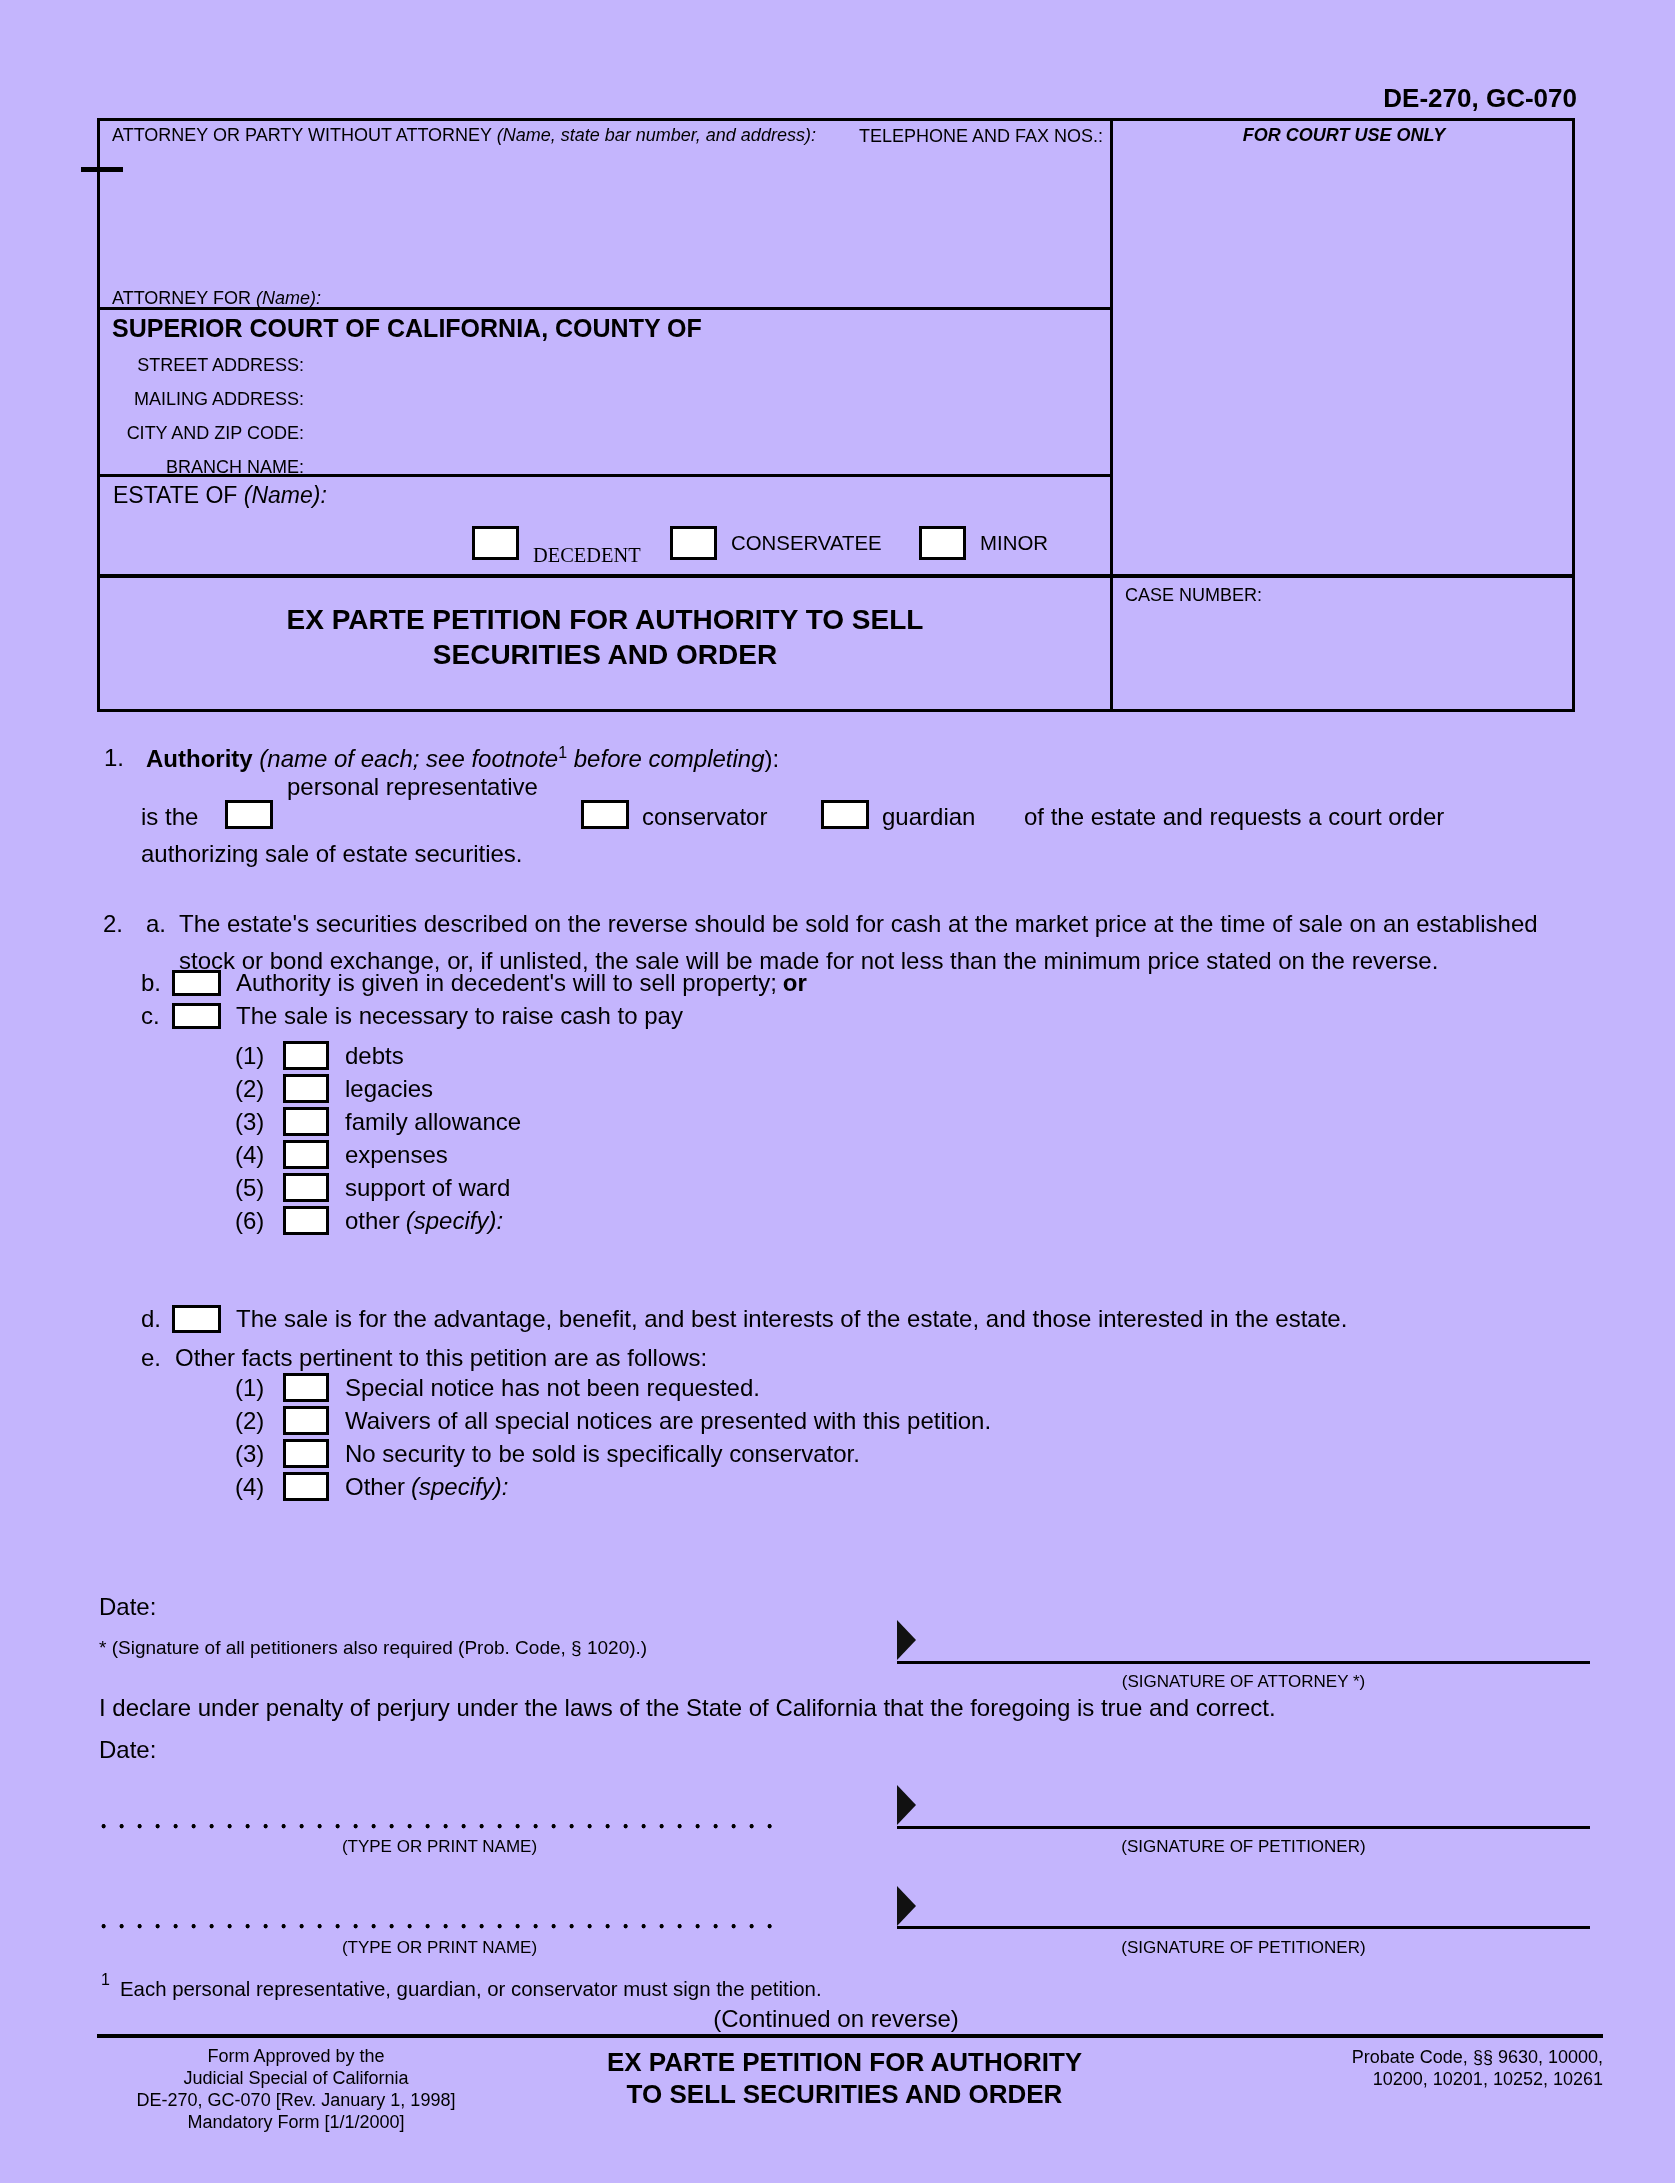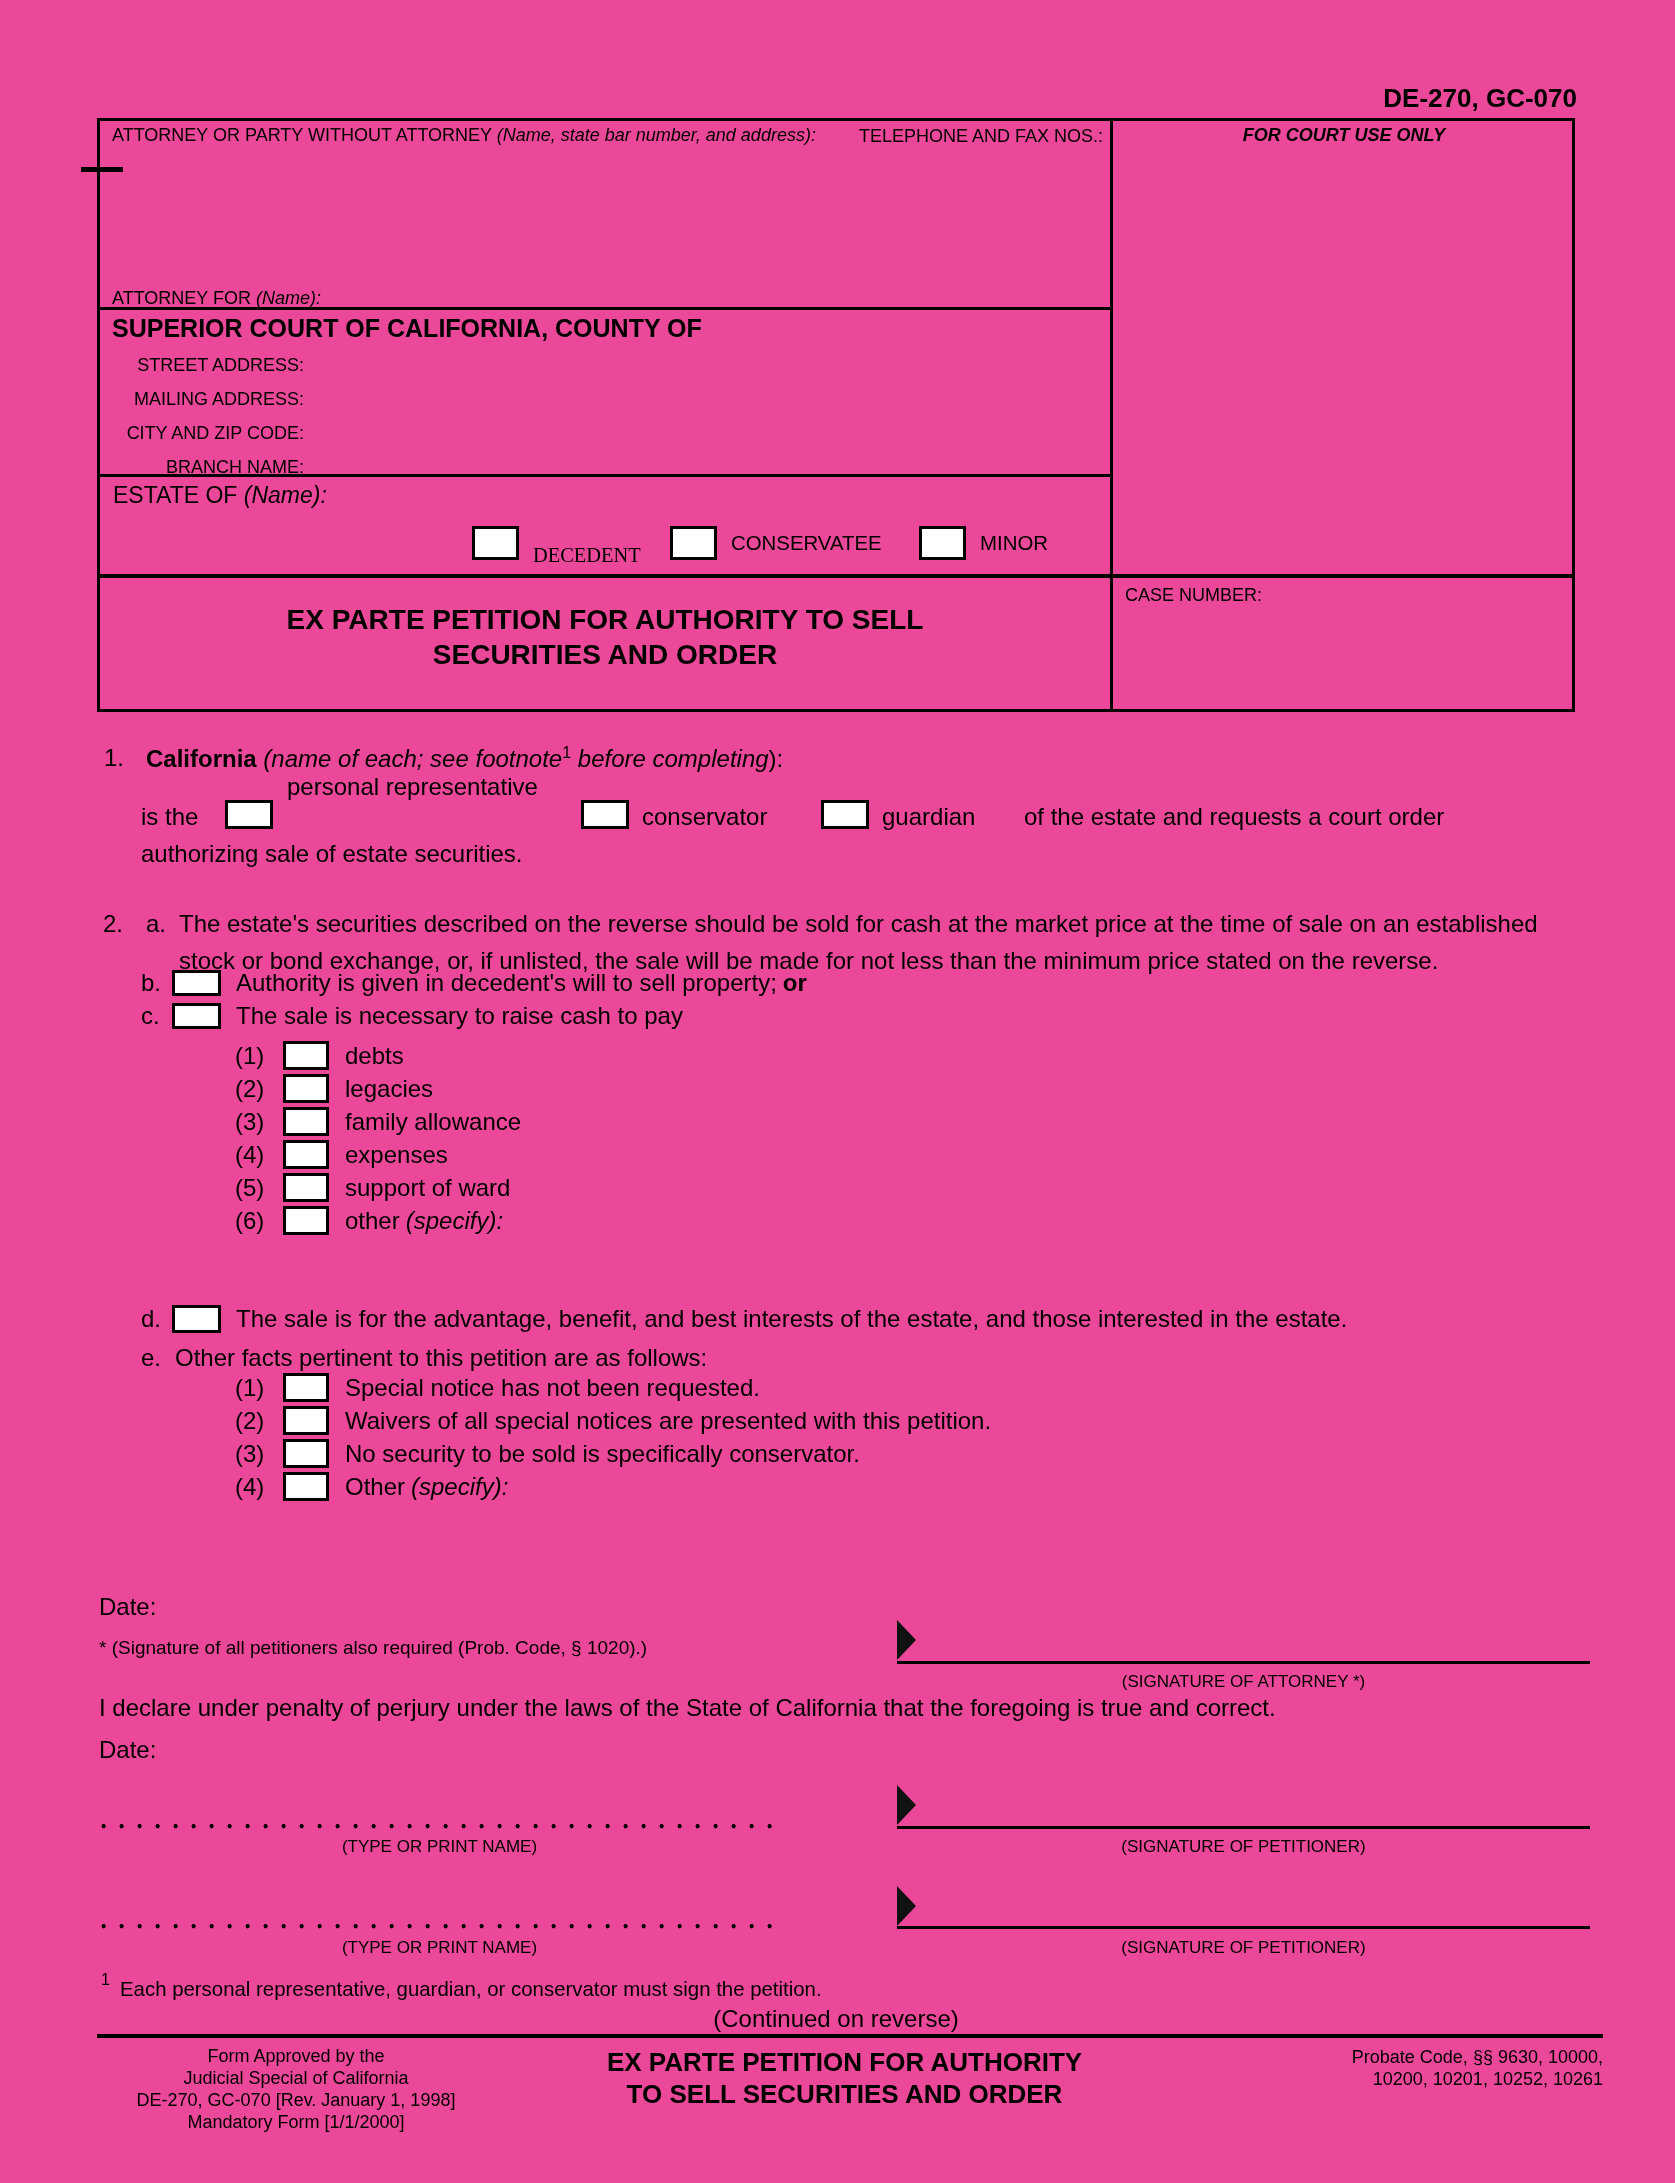--- a/index.html
+++ b/index.html
@@ -1,19 +1,19 @@
 <!DOCTYPE html>
 <html style="font-size:10.5px"><head>
 <meta charset="utf-8">
 <style>
   * { margin:0; padding:0; box-sizing:border-box; }
   html,body { background:#e8e8e8; }
   .page {
     position:relative; width:1675px; height:2183px;
-    background:#ec4899; overflow:hidden;
+    background:#c4b5fd; overflow:hidden;
     font-family:"Liberation Sans", sans-serif; color:#000;
   }
   .t { position:absolute; white-space:nowrap; line-height:1.15; color:#000; }
   .f26{font-size:17px;} .f27{font-size:18px;} .f29{font-size:19px;}
   .f31{font-size:20.4px;} .f35{font-size:23px;} .f36{font-size:24px;}
   .f38{font-size:25px;font-weight:bold;} .f40{font-size:26px;font-weight:bold;}
   .f42{font-size:28px;font-weight:bold;}
   .b{font-weight:bold;} .it{font-style:italic;}
   .ctr{text-align:center; white-space:normal;}
   .rt{text-align:right;}
@@ -78,21 +78,21 @@
   <div class="t f31" style="left:980px;top:532px;">MINOR</div>
 
   <div class="t f42 ctr" style="left:97px;top:602px;width:1016px;line-height:35px;">
     <div>EX PARTE PETITION FOR AUTHORITY TO SELL</div>
     <div>SECURITIES AND ORDER</div>
   </div>
   <div class="t f27" style="left:1125px;top:585px;">CASE NUMBER:</div>
   <div class="hot" style="left:1117px;top:611px;width:453px;height:95px;"></div>
 
   <div class="t f36" style="left:104px;top:744px;">1.</div>
-  <div class="t f36" style="left:146px;top:744px;"><span class="b">California</span><span class="it"> (name of each; see footnote</span><sup style="font-size:16px;">1</sup><span class="it"> before completing</span><span>):</span></div>
+  <div class="t f36" style="left:146px;top:744px;"><span class="b">Authority</span><span class="it"> (name of each; see footnote</span><sup style="font-size:16px;">1</sup><span class="it"> before completing</span><span>):</span></div>
   <div class="hot" style="left:460px;top:756px;width:1117px;height:39px;"></div>
 
   <div class="t f36" style="left:141px;top:803px;">is the</div>
   <div class="cb" style="left:225px;top:800px;width:48px;height:29px;"></div>
   <div class="t f36" style="left:287px;top:773px;">personal representative</div>
   <div class="cb" style="left:581px;top:800px;width:48px;height:29px;"></div>
   <div class="t f36" style="left:642px;top:803px;">conservator</div>
   <div class="cb" style="left:821px;top:800px;width:48px;height:29px;"></div>
   <div class="t f36" style="left:882px;top:803px;">guardian</div>
   <div class="t f36" style="left:1024px;top:803px;">of the estate and requests a court order</div>

